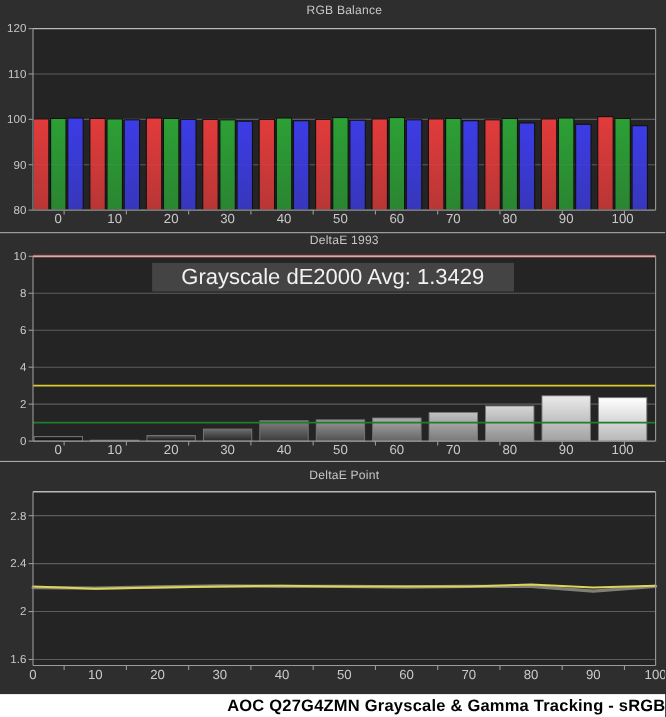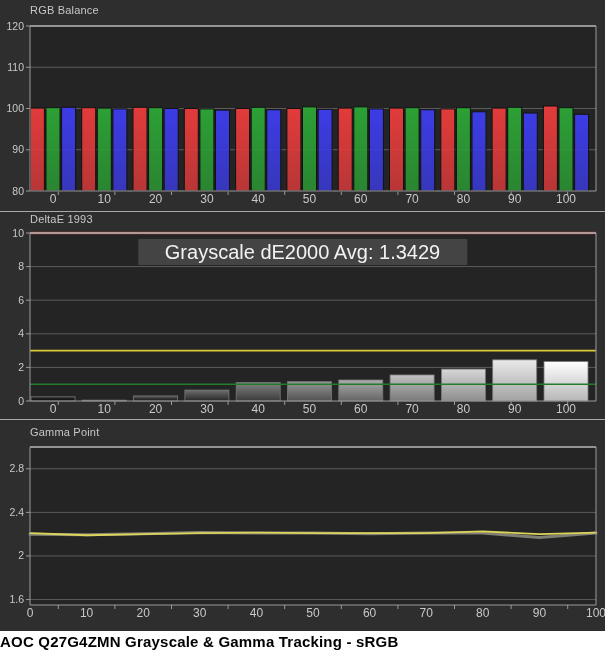--- a/index.html
+++ b/index.html
@@ -2,34 +2,34 @@
 <html><head>
 <meta charset="utf-8">
 <style>
   html,body{margin:0;padding:0;background:#2e2e2e;}
   .page{
     position:relative;width:605px;height:652px;overflow:hidden;
     background:#2e2e2e;
     font-family:"Liberation Sans", sans-serif;
   }
   .chart-title{
-    position:absolute;left:30px;width:566px;text-align:left;
+    position:absolute;left:30px;width:566px;text-align:center;
     font-size:11px;color:#c7c7c7;letter-spacing:.2px;
   }
   .chart-svg{position:absolute;left:0;width:605px;display:block;}
   .divider{position:absolute;left:0;width:605px;height:1px;background:#a9a9a9;}
   .overlay{
     position:absolute;left:50%;transform:translateX(-50%);
     background:rgba(72,72,72,.92);color:#f2f2f2;
     font-size:20px;line-height:26px;padding:0 27px;white-space:nowrap;
   }
   .banner{
     position:absolute;left:0;bottom:0;width:605px;height:21px;
     background:#ffffff;color:#000;
-    font-size:15px;font-weight:bold;text-align:left;line-height:21px;
+    font-size:15px;font-weight:bold;text-align:right;line-height:21px;
     letter-spacing:.2px;
   }
 </style>
 </head>
 <body>
 
 <div class="page">
 
   <div class="chart-title" style="top:4px">RGB Balance</div>
   <svg class="chart-svg" id="chart0" style="top:0" width="605" height="211" viewBox="0 0 605 211">
@@ -225,21 +225,21 @@
       <text x="360.79999999999995" y="413" text-anchor="middle" font-size="12" fill="#c9c9c9">60</text>
       <text x="412.09999999999997" y="413" text-anchor="middle" font-size="12" fill="#c9c9c9">70</text>
       <text x="463.4" y="413" text-anchor="middle" font-size="12" fill="#c9c9c9">80</text>
       <text x="514.7" y="413" text-anchor="middle" font-size="12" fill="#c9c9c9">90</text>
       <text x="566" y="413" text-anchor="middle" font-size="12" fill="#c9c9c9">100</text>
     </svg>
   <div class="overlay" style="top:239px">Grayscale dE2000 Avg: 1.3429</div>
 
   <div class="divider" style="top:419px"></div>
 
-  <div class="chart-title" style="top:426px">Gamma Point</div>
+  <div class="chart-title" style="top:426px">DeltaE Point</div>
   <svg class="chart-svg" id="chart2" style="top:419px" width="605" height="212" viewBox="0 419 605 212">
       <rect x="30" y="447" width="566" height="158" fill="#242424"></rect>
       <line x1="30" y1="599.551724137931" x2="596" y2="599.551724137931" stroke="#5c5c5c" stroke-width="1"></line>
       <line x1="26" y1="599.551724137931" x2="30" y2="599.551724137931" stroke="#9a9a9a" stroke-width="1"></line>
       <text x="24" y="603.051724137931" text-anchor="end" font-size="10.5" fill="#c9c9c9">1.6</text>
       <line x1="30" y1="555.9655172413793" x2="596" y2="555.9655172413793" stroke="#5c5c5c" stroke-width="1"></line>
       <line x1="26" y1="555.9655172413793" x2="30" y2="555.9655172413793" stroke="#9a9a9a" stroke-width="1"></line>
       <text x="24" y="559.4655172413793" text-anchor="end" font-size="10.5" fill="#c9c9c9">2</text>
       <line x1="30" y1="512.3793103448276" x2="596" y2="512.3793103448276" stroke="#5c5c5c" stroke-width="1"></line>
       <line x1="26" y1="512.3793103448276" x2="30" y2="512.3793103448276" stroke="#9a9a9a" stroke-width="1"></line>

